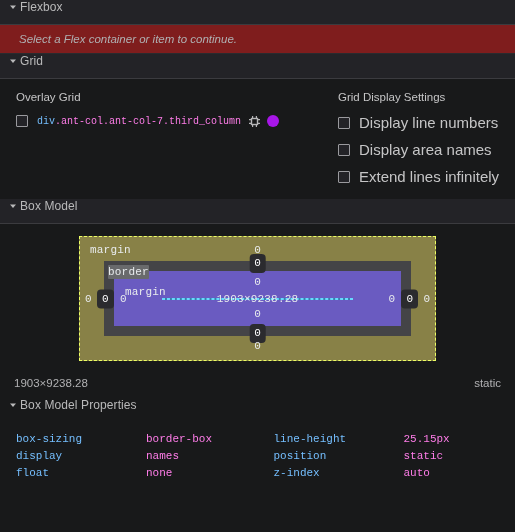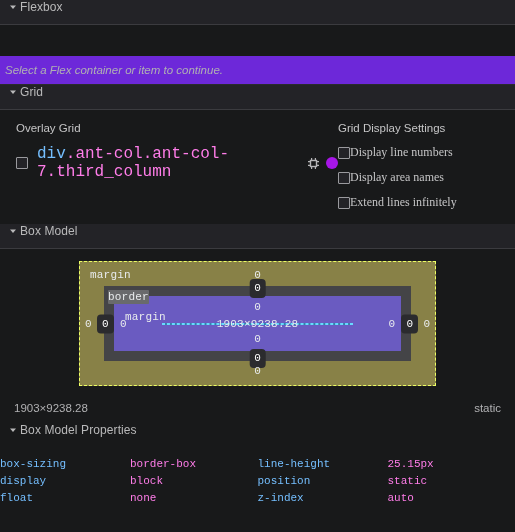--- a/index.html
+++ b/index.html
@@ -39,28 +39,27 @@
   }
   .acc-header .twisty svg { display: block; }
   .acc-title {
     font-size: 12px;
     color: #b9b9ba;
     letter-spacing: 0.1px;
   }
 
   
   .flexbox-body {
-    background: #6d28d9;
+    background: #7f1d1d;
     height: 29px;
     display: flex;
     align-items: center;
-    padding-left: 5px;
+    padding-left: 19px;
     border-bottom: 1px solid #2a2a2e;
     box-sizing: border-box;
-    margin-top: 31px;
   }
   .flexbox-msg {
     font-style: italic;
     font-size: 11.5px;
     color: #b0b0b2;
   }
 
   
   .grid-body {
     background: #18191a;
@@ -94,33 +93,33 @@
   .chk {
     width: 12px;
     height: 12px;
     border: 1px solid #9a9a9e;
     background: #232327;
     border-radius: 1px;
     flex: none;
     box-sizing: border-box;
   }
   .chk-label {
-    font-size: 12px;
+    margin-left: 9px;
+    font-size: 15px;
     color: #c5c5c6;
-    font-family: Liberation Serif, serif;
   }
 
   .grid-item-row {
     display: flex;
     align-items: center;
   }
   .grid-item-name {
     margin-left: 9px;
     font-family: "Liberation Mono", monospace;
-    font-size: 16px;
+    font-size: 10px;
     color: #75bfff;
   }
   .grid-item-name .cls { color: #ff7de9; }
   .grid-icon-btn {
     margin-left: 6px;
     width: 14px;
     height: 14px;
     display: inline-flex;
     align-items: center;
     justify-content: center;
@@ -239,20 +238,21 @@
   }
 
   
   .props-body {
     background: #18191a;
     display: flex;
     padding: 8px 0 10px 0;
   }
   .props-col {
     flex: 1;
+    padding-left: 16px;
     box-sizing: border-box;
   }
   .prop-row {
     display: flex;
     font-family: "Liberation Mono", monospace;
     font-size: 11px;
     line-height: 17px;
   }
   .prop-name {
     width: 130px;
@@ -372,21 +372,21 @@
   <span class="acc-title">Box Model Properties</span>
 </div>
 <div class="props-body">
   <div class="props-col">
     <div class="prop-row">
       <span class="prop-name">box-sizing</span>
       <span class="prop-value">border-box</span>
     </div>
     <div class="prop-row">
       <span class="prop-name">display</span>
-      <span class="prop-value">block</span>
+      <span class="prop-value">names</span>
     </div>
     <div class="prop-row">
       <span class="prop-name">float</span>
       <span class="prop-value">none</span>
     </div>
   </div>
   <div class="props-col">
     <div class="prop-row">
       <span class="prop-name">line-height</span>
       <span class="prop-value">25.15px</span>

